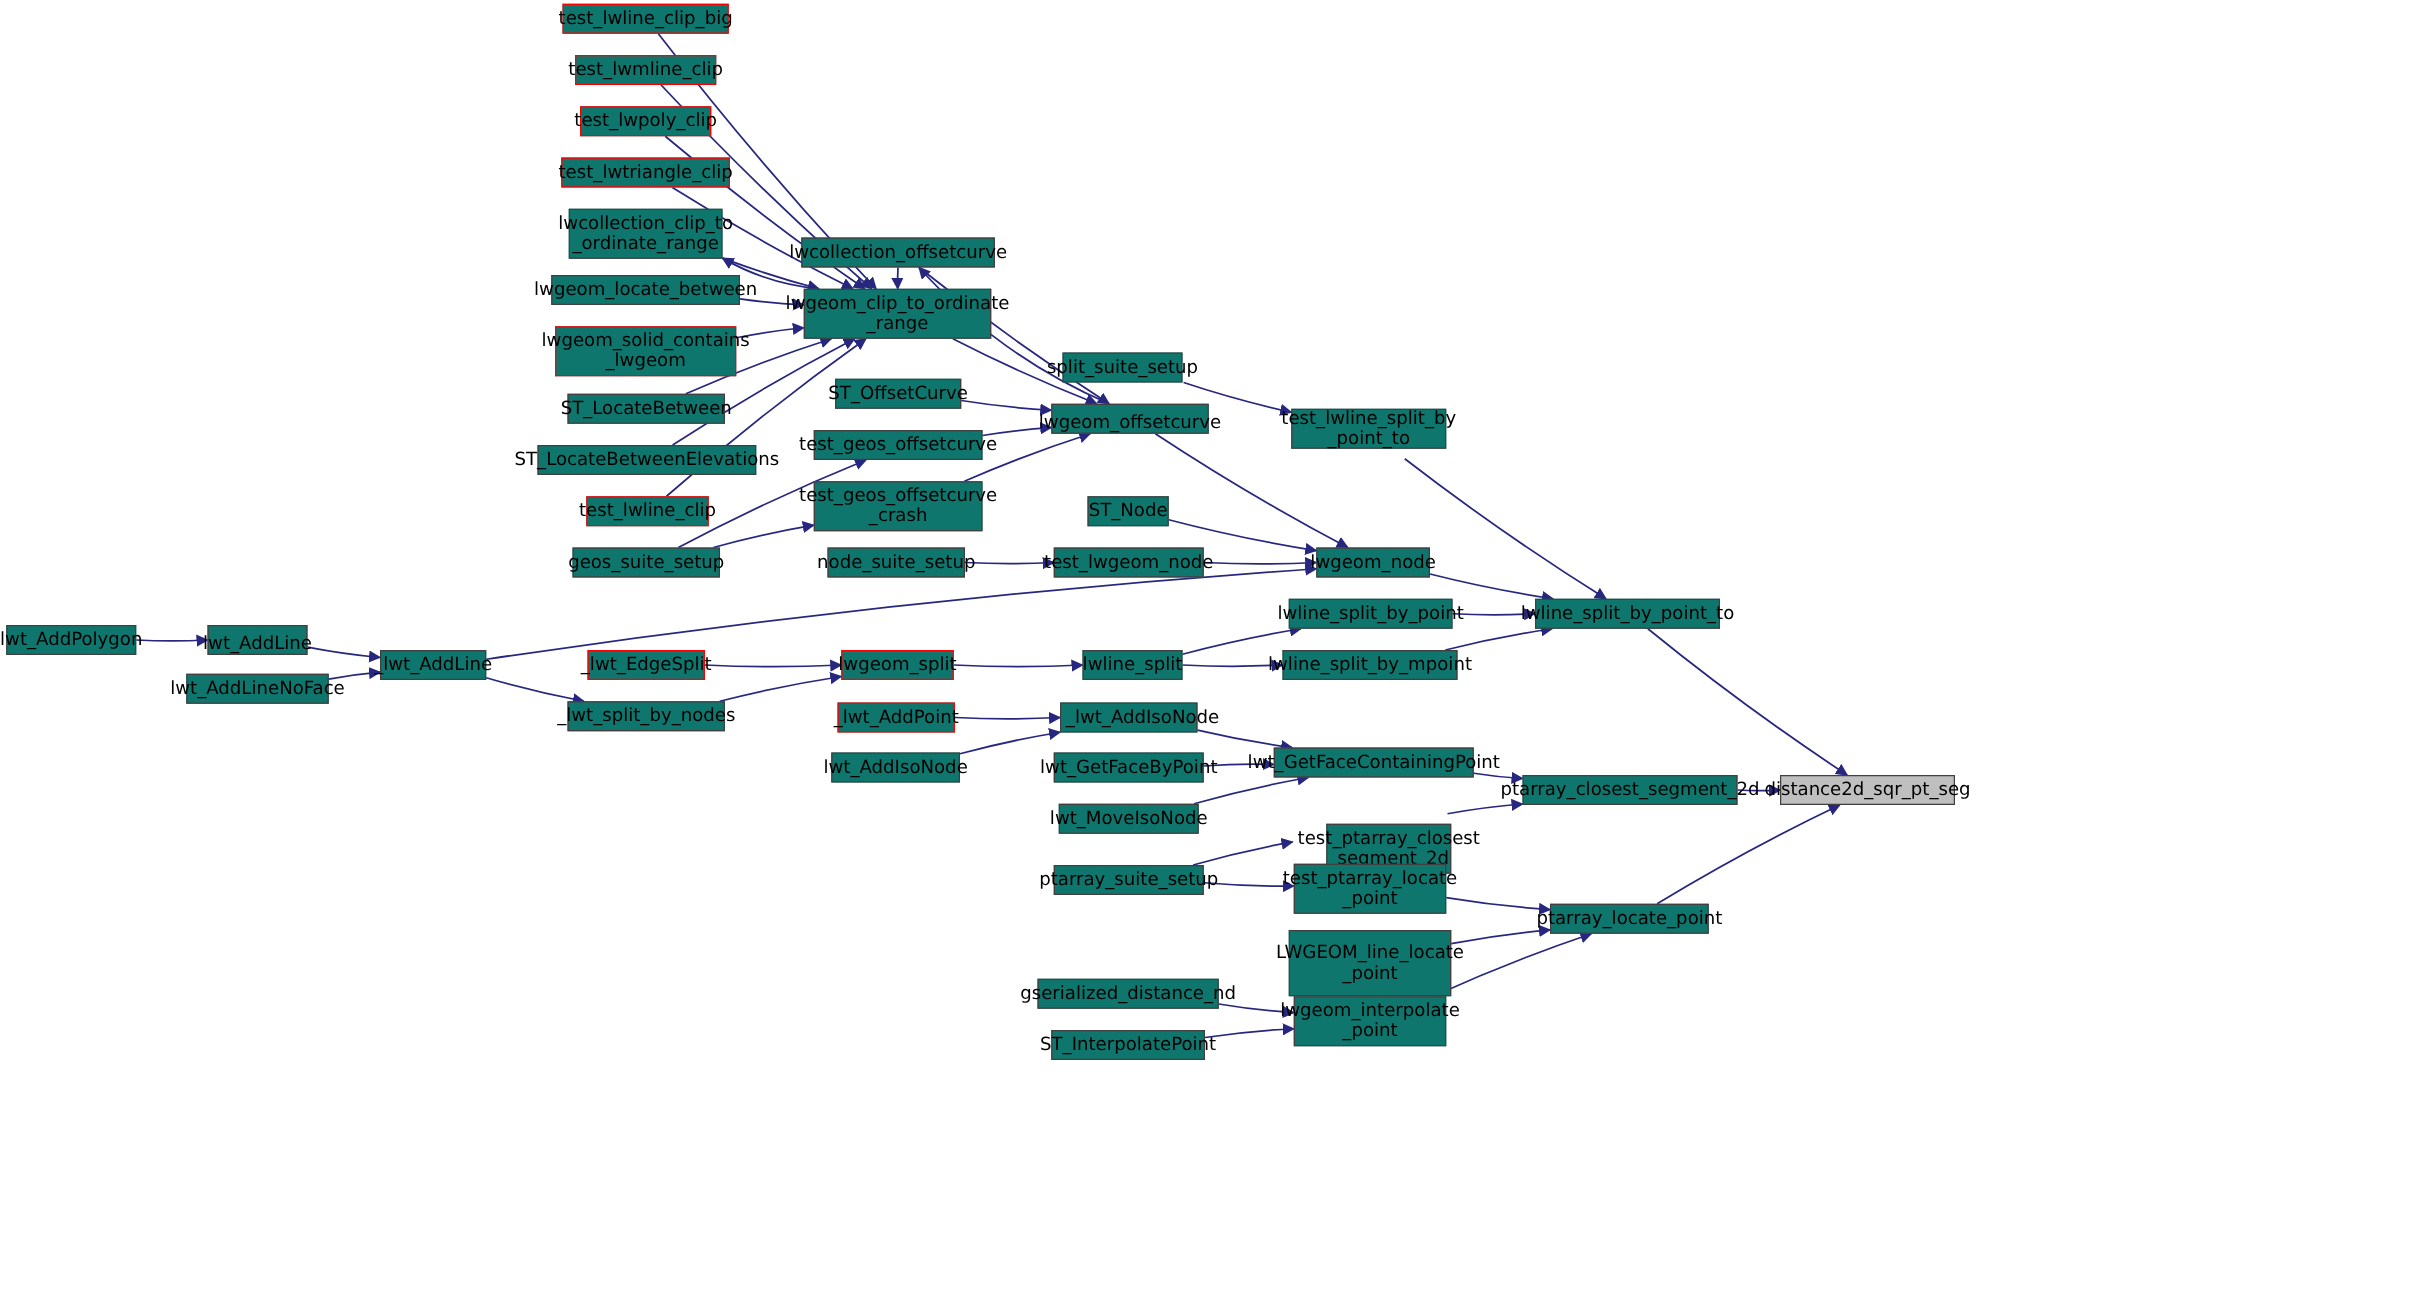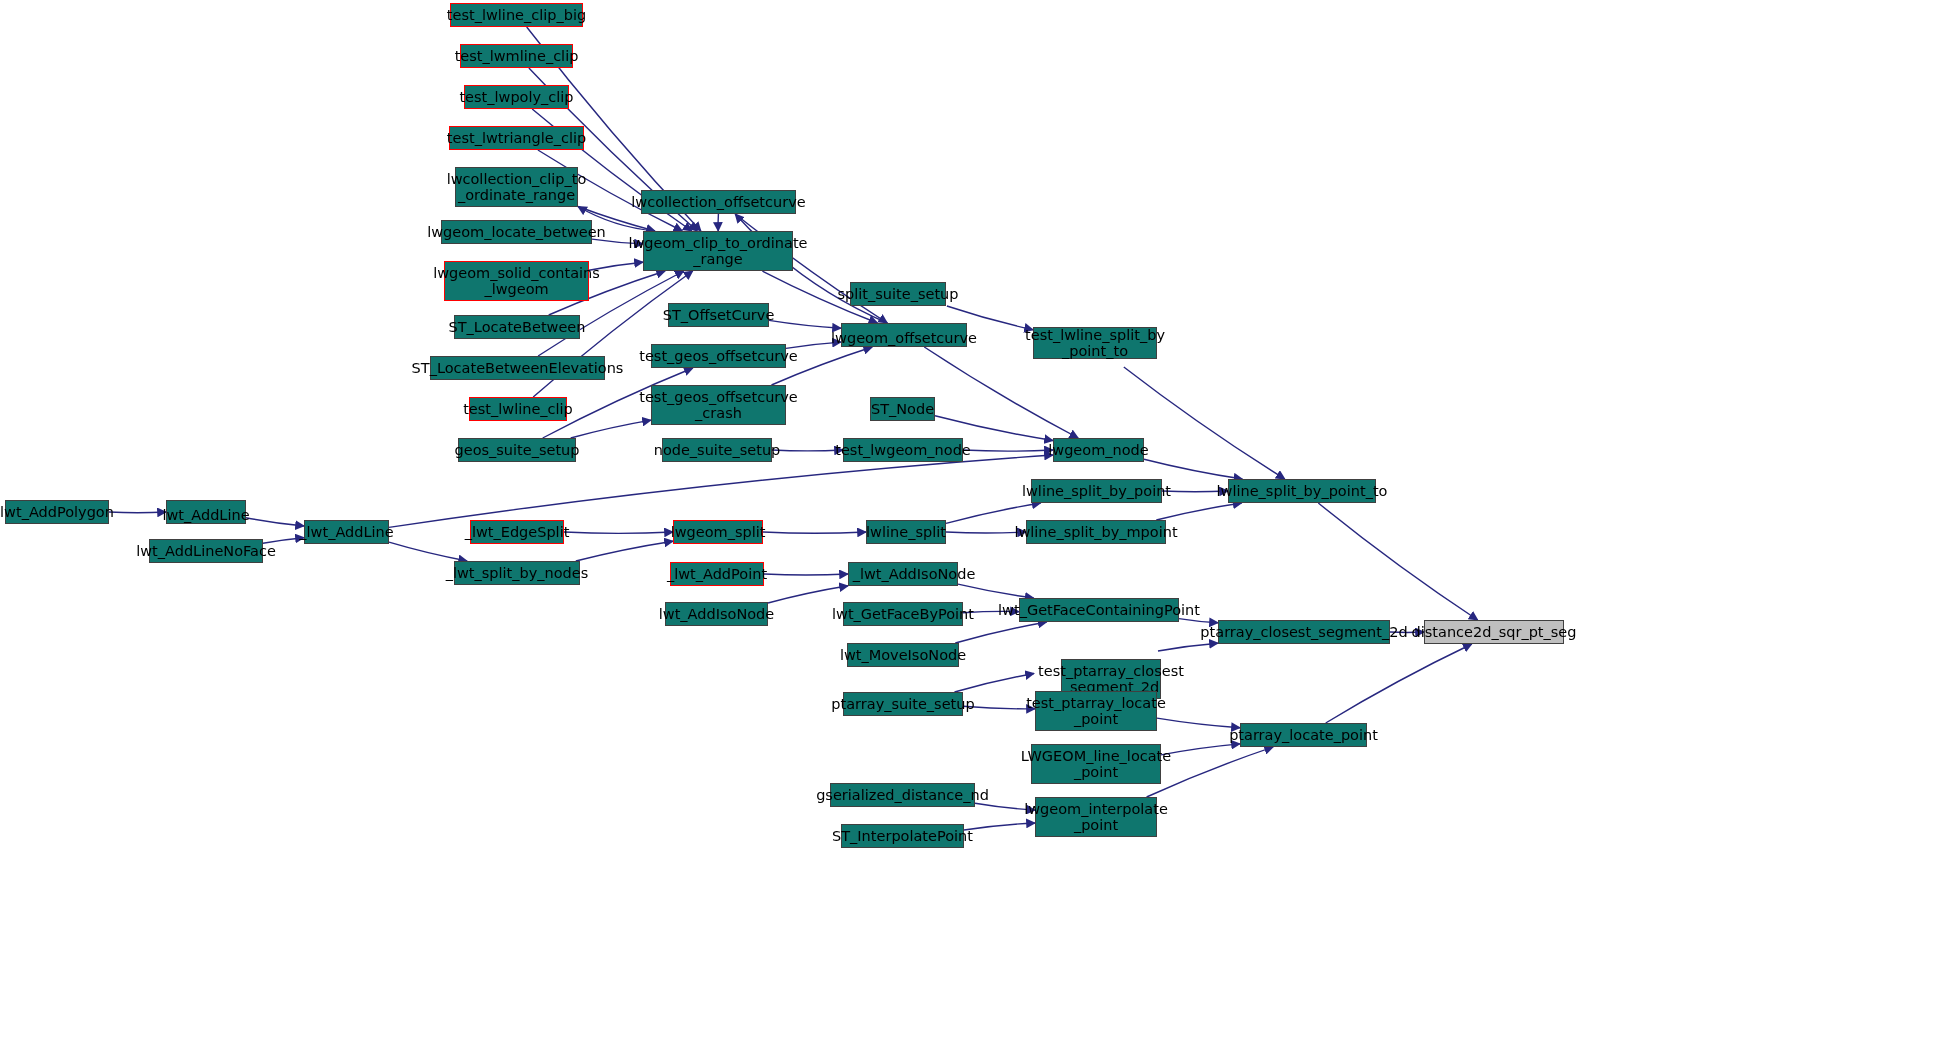--- a/index.html
+++ b/index.html
@@ -162,21 +162,21 @@
       <div class="node" style="left: 665px; top: 602px; width: 103px; height: 24px;"><span>lwt_AddIsoNode</span></div>
       <div class="node" style="left: 848px; top: 562px; width: 110px; height: 24px; padding-left: 22px;"><span>_lwt_AddIsoNode</span></div>
       <div class="node" style="left: 843px; top: 602px; width: 120px; height: 24px;"><span>lwt_GetFaceByPoint</span></div>
       <div class="node" style="left: 847px; top: 643px; width: 112px; height: 24px;"><span>lwt_MoveIsoNode</span></div>
       <div class="node" style="left: 1019px; top: 598px; width: 160px; height: 24px;"><span>lwt_GetFaceContainingPoint</span></div>
       <div class="node" style="left: 1061px; top: 639px; width: 100px; height: 40px; margin-top: 20px;"><span>test_ptarray_closest
 _segment_2d</span></div>
       <div class="node" style="left: 843px; top: 692px; width: 120px; height: 24px;"><span>ptarray_suite_setup</span></div>
       <div class="node" style="left: 1035px; top: 691px; width: 122px; height: 40px; align-items: center;"><span>test_ptarray_locate
 _point</span></div>
-      <div class="node" style="left: 1031px; top: 744px; width: 130px; height: 40px;"><span>LWGEOM_line_locate
+      <div class="node" style="left: 1031px; top: 744px; width: 130px; height: 53px;"><span>LWGEOM_line_locate
 _point</span></div>
       <div class="node" style="left: 830px; top: 783px; width: 145px; height: 24px;"><span>gserialized_distance_nd</span></div>
       <div class="node" style="left: 841px; top: 824px; width: 123px; height: 24px;"><span>ST_InterpolatePoint</span></div>
       <div class="node" style="left: 1035px; top: 797px; width: 122px; height: 40px;"><span>lwgeom_interpolate
 _point</span></div>
       <div class="node" style="left: 1218px; top: 620px; width: 172px; height: 24px;"><span>ptarray_closest_segment_2d</span></div>
       <div class="node" style="left: 1240px; top: 723px; width: 127px; height: 24px;"><span>ptarray_locate_point</span></div>
       <div class="node highlight" style="left: 1424px; top: 620px; width: 140px; height: 24px;"><span>distance2d_sqr_pt_seg</span></div>
     </div>
 </div>

